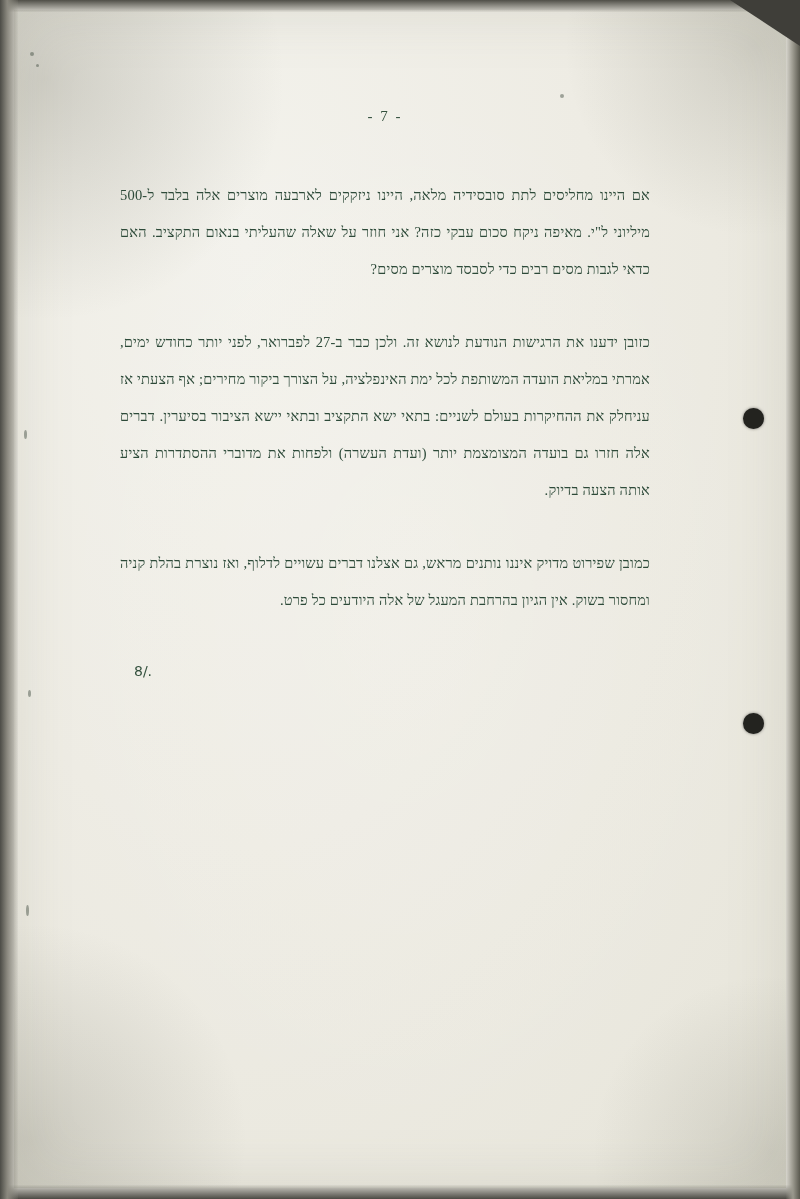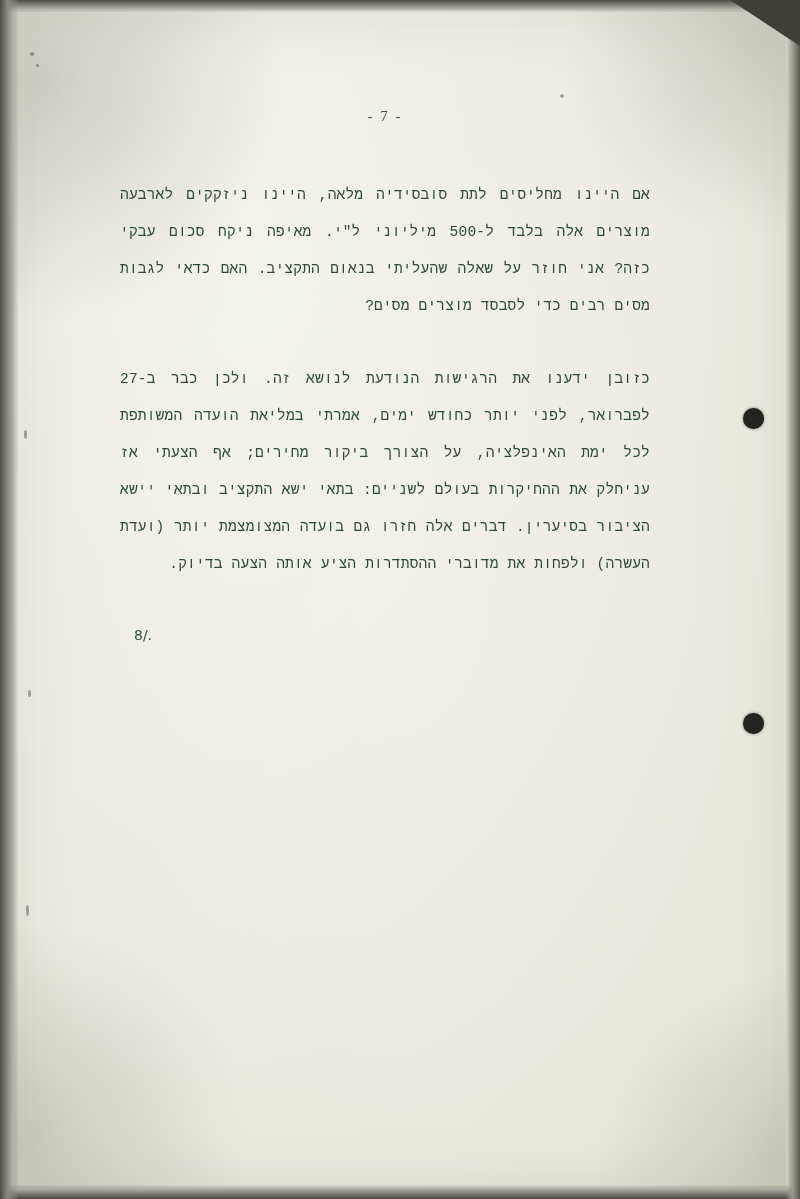--- a/index.html
+++ b/index.html
@@ -105,21 +105,21 @@
     margin-bottom: 52px;
     direction: ltr;
   }
   p.para {
     font-size: 14.5px;
     line-height: 2.55;
     margin: 0 0 36px 0;
     color: #2d4a39;
     text-align: justify;
     text-justify: inter-word;
-    font-family: Liberation Mono, monospace;
+    font-family: Liberation Serif, serif;
     letter-spacing: 0.2px;
   }
   p.para:last-of-type { margin-bottom: 0; }
   .footer-num {
     margin-top: 44px;
     font-size: 14px;
     direction: ltr;
     text-align: left;
     padding-left: 14px;
     color: #34513e;
@@ -156,17 +156,18 @@
   <div class="speck" style="left:24px; top:430px; width:3px; height:9px;"></div>
   <div class="speck" style="left:28px; top:690px; width:3px; height:7px;"></div>
   <div class="speck" style="left:26px; top:905px; width:3px; height:11px;"></div>
   <div class="speck" style="left:560px; top:94px; width:4px; height:4px;"></div>
 
   <div class="content">
     <div class="page-number">- 7 -</div>
 
     <p class="para">אם היינו מחליסים לתת סובסידיה מלאה, היינו ניזקקים לארבעה מוצרים אלה בלבד ל-500 מיליוני ל"י.  מאיפה ניקח סכום עבקי כזה?  אני חוזר על שאלה שהעליתי בנאום התקציב. האם כדאי לגבות מסים רבים כדי לסבסד מוצרים מסים?</p>
     <p class="para">כזובן ידענו את הרגישות הנודעת לנושא זה.  ולכן כבר ב-27 לפברואר, לפני יותר כחודש ימים, אמרתי במליאת הועדה המשותפת לכל ימת האינפלציה, על הצורך ביקור מחירים; אף הצעתי אז עניחלק את ההחיקרות בעולם לשניים: בתאי ישא התקציב ובתאי יישא הציבור בסיערין.  דברים אלה חזרו גם בועדה המצומצמת יותר (ועדת העשרה) ולפחות את מדוברי ההסתדרות הציע אותה הצעה בדיוק.</p>
+    <p class="para">כמובן שפירוט מדויק איננו נותנים מראש, גם אצלנו דברים עשויים לדלוף, ואז נוצרת בהלת קניה ומחסור בשוק.  אין הגיון בהרחבת המעגל של אלה היודעים כל פרט.</p>
 
     <div class="footer-num">8/.</div>
   </div>
 
 </div>
 
 </body></html>

